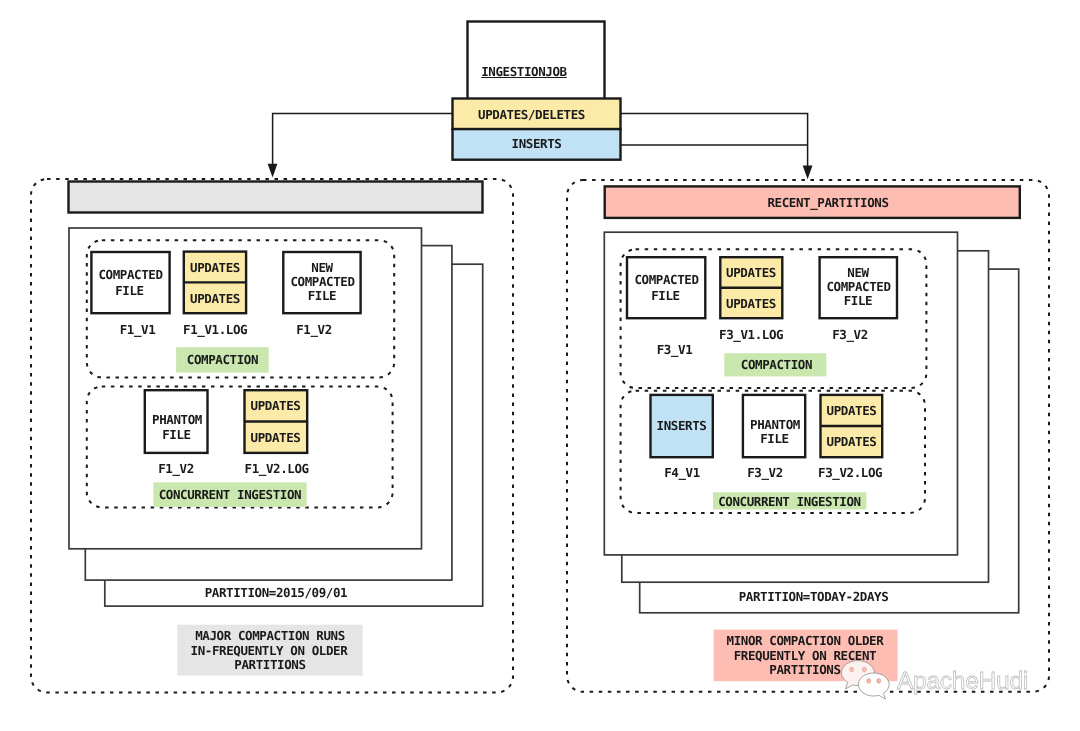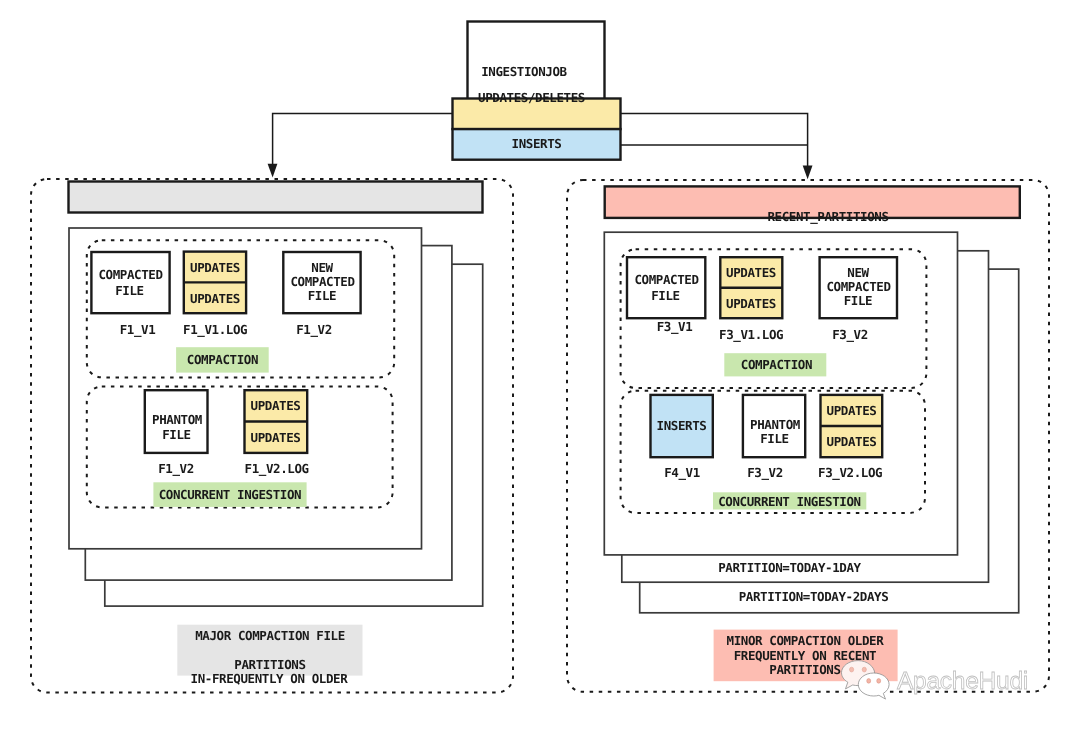--- a/index.html
+++ b/index.html
@@ -85,22 +85,22 @@
   <rect x="650.5" y="394.9" width="62.3" height="62.3" fill="#c1e2f5" stroke="#1a1a1a" stroke-width="2.4"></rect>
   <rect x="742.9" y="394.9" width="62.3" height="62.3" fill="#ffffff" stroke="#1a1a1a" stroke-width="2.4"></rect>
   <rect x="820.5" y="394.9" width="61.7" height="62.3" fill="#fbeaa8" stroke="#1a1a1a" stroke-width="2.4"></rect>
   <line x1="820.5" y1="426" x2="882.2" y2="426" stroke="#1a1a1a" stroke-width="2.4"></line>
 
   <rect x="724.3" y="353.2" width="102" height="23.2" fill="#c9e7ae"></rect>
   <rect x="713" y="492.3" width="153.3" height="17.2" fill="#c9e7ae"></rect>
   <rect x="713.6" y="629.6" width="184" height="51.6" fill="#fdbdb2"></rect>
 </svg>
 
-<div class="abs txt" style="left:467px;top:65px;width:114px;">INGESTIONJOB</div>
-<div class="abs txt" style="left:452px;top:91px;width:159px;">UPDATES/DELETES</div>
+<div class="abs txt" style="left:467px;top:65px;width:114px;text-decoration:underline;">INGESTIONJOB</div>
+<div class="abs txt" style="left:452px;top:108px;width:159px;">UPDATES/DELETES</div>
 <div class="abs txt" style="left:452px;top:137px;width:169px;">INSERTS</div>
 
 
 <div class="abs txt" style="left:91px;top:268px;width:79px;">COMPACTED</div>
 <div class="abs txt" style="left:90px;top:283.5px;width:79px;">FILE</div>
 <div class="abs txt" style="left:98px;top:322.5px;width:79px;">F1_V1</div>
 
 <div class="abs txt" style="left:184px;top:260.5px;width:62px;">UPDATES</div>
 <div class="abs txt" style="left:184px;top:291.5px;width:62px;">UPDATES</div>
 <div class="abs txt" style="left:183px;top:322.5px;width:62px;text-align:center;">F1_V1.LOG</div>
@@ -115,30 +115,31 @@
 <div class="abs txt" style="left:145.5px;top:413px;width:63px;">PHANTOM</div>
 <div class="abs txt" style="left:145px;top:427.5px;width:63px;">FILE</div>
 <div class="abs txt" style="left:144.5px;top:461.5px;width:63px;">F1_V2</div>
 
 <div class="abs txt" style="left:244px;top:399px;width:63px;">UPDATES</div>
 <div class="abs txt" style="left:244px;top:430.5px;width:63px;">UPDATES</div>
 <div class="abs txt" style="left:244.5px;top:461.5px;width:63px;">F1_V2.LOG</div>
 
 <div class="abs txt" style="left:153px;top:487.5px;width:154px;">CONCURRENT INGESTION</div>
 
+<div class="abs txt" style="left:87px;top:586px;width:378px;">PARTITION=2015/09/01</div>
 
-<div class="abs txt" style="left:177px;top:629px;width:186px;">MAJOR COMPACTION FILE</div>
-<div class="abs txt" style="left:176px;top:643.5px;width:186px;margin-top:28px;">IN-FREQUENTLY ON OLDER</div>
+<div class="abs txt" style="left:177px;top:629px;width:186px;">MAJOR COMPACTION RUNS</div>
+<div class="abs txt" style="left:176px;top:643.5px;width:186px;">IN-FREQUENTLY ON OLDER</div>
 <div class="abs txt" style="left:177px;top:657.5px;width:186px;">PARTITIONS</div>
 
-<div class="abs txt" style="left:604.5px;top:210px;width:447px;">RECENT_PARTITIONS</div>
+<div class="abs txt" style="left:604.5px;top:196px;width:447px;">RECENT_PARTITIONS</div>
 
 <div class="abs txt" style="left:627px;top:273px;width:79px;">COMPACTED</div>
 <div class="abs txt" style="left:626px;top:288.5px;width:79px;">FILE</div>
-<div class="abs txt" style="left:635px;top:320px;width:79px;">F3_V1</div>
+<div class="abs txt" style="left:635px;top:343px;width:79px;">F3_V1</div>
 
 <div class="abs txt" style="left:720px;top:265.5px;width:62px;">UPDATES</div>
 <div class="abs txt" style="left:720px;top:296.5px;width:62px;">UPDATES</div>
 <div class="abs txt" style="left:719px;top:327.5px;width:62px;">F3_V1.LOG</div>
 
 <div class="abs txt" style="left:819px;top:265.5px;width:78px;">NEW</div>
 <div class="abs txt" style="left:819.5px;top:279.5px;width:78px;">COMPACTED</div>
 <div class="abs txt" style="left:819px;top:293.5px;width:78px;">FILE</div>
 <div class="abs txt" style="left:811px;top:327.5px;width:78px;">F3_V2</div>
 
@@ -150,21 +151,20 @@
 <div class="abs txt" style="left:743.5px;top:417.5px;width:63px;">PHANTOM</div>
 <div class="abs txt" style="left:743px;top:432px;width:63px;">FILE</div>
 <div class="abs txt" style="left:733.5px;top:465.5px;width:63px;">F3_V2</div>
 
 <div class="abs txt" style="left:820px;top:403.5px;width:63px;">UPDATES</div>
 <div class="abs txt" style="left:820px;top:435px;width:63px;">UPDATES</div>
 <div class="abs txt" style="left:818px;top:465.5px;width:63px;text-align:center;">F3_V2.LOG</div>
 
 <div class="abs txt" style="left:712.5px;top:494.5px;width:154px;">CONCURRENT INGESTION</div>
 
-<div class="abs txt" style="left:606px;top:561px;width:367px;">PARTITION=TODAY-1DAY</div>
 <div class="abs txt" style="left:624px;top:590px;width:379px;">PARTITION=TODAY-2DAYS</div>
 
 <div class="abs txt" style="left:713px;top:634px;width:184px;">MINOR COMPACTION OLDER</div>
 <div class="abs txt" style="left:713px;top:648.5px;width:184px;">FREQUENTLY ON RECENT</div>
 <div class="abs txt" style="left:713px;top:662.5px;width:184px;">PARTITIONS</div>
 
 <svg class="layer" viewBox="0 0 1080 731">
   <g>
 
     <path d="M858.1 660.6 c-9.1 0 -16.6 5.4 -16.6 12.1 0 3.9 2.5 7.3 6.3 9.5 l-2.3 6.7 7.2 -3.9 c1.7 0.4 3.5 0.6 5.4 0.6 9.1 0 16.6 -5.4 16.6 -12.1 0 -6.7 -7.5 -12.9 -16.6 -12.9 z" fill="#fdf2f0" stroke="#8f8f8f" stroke-width="0.8"></path>

